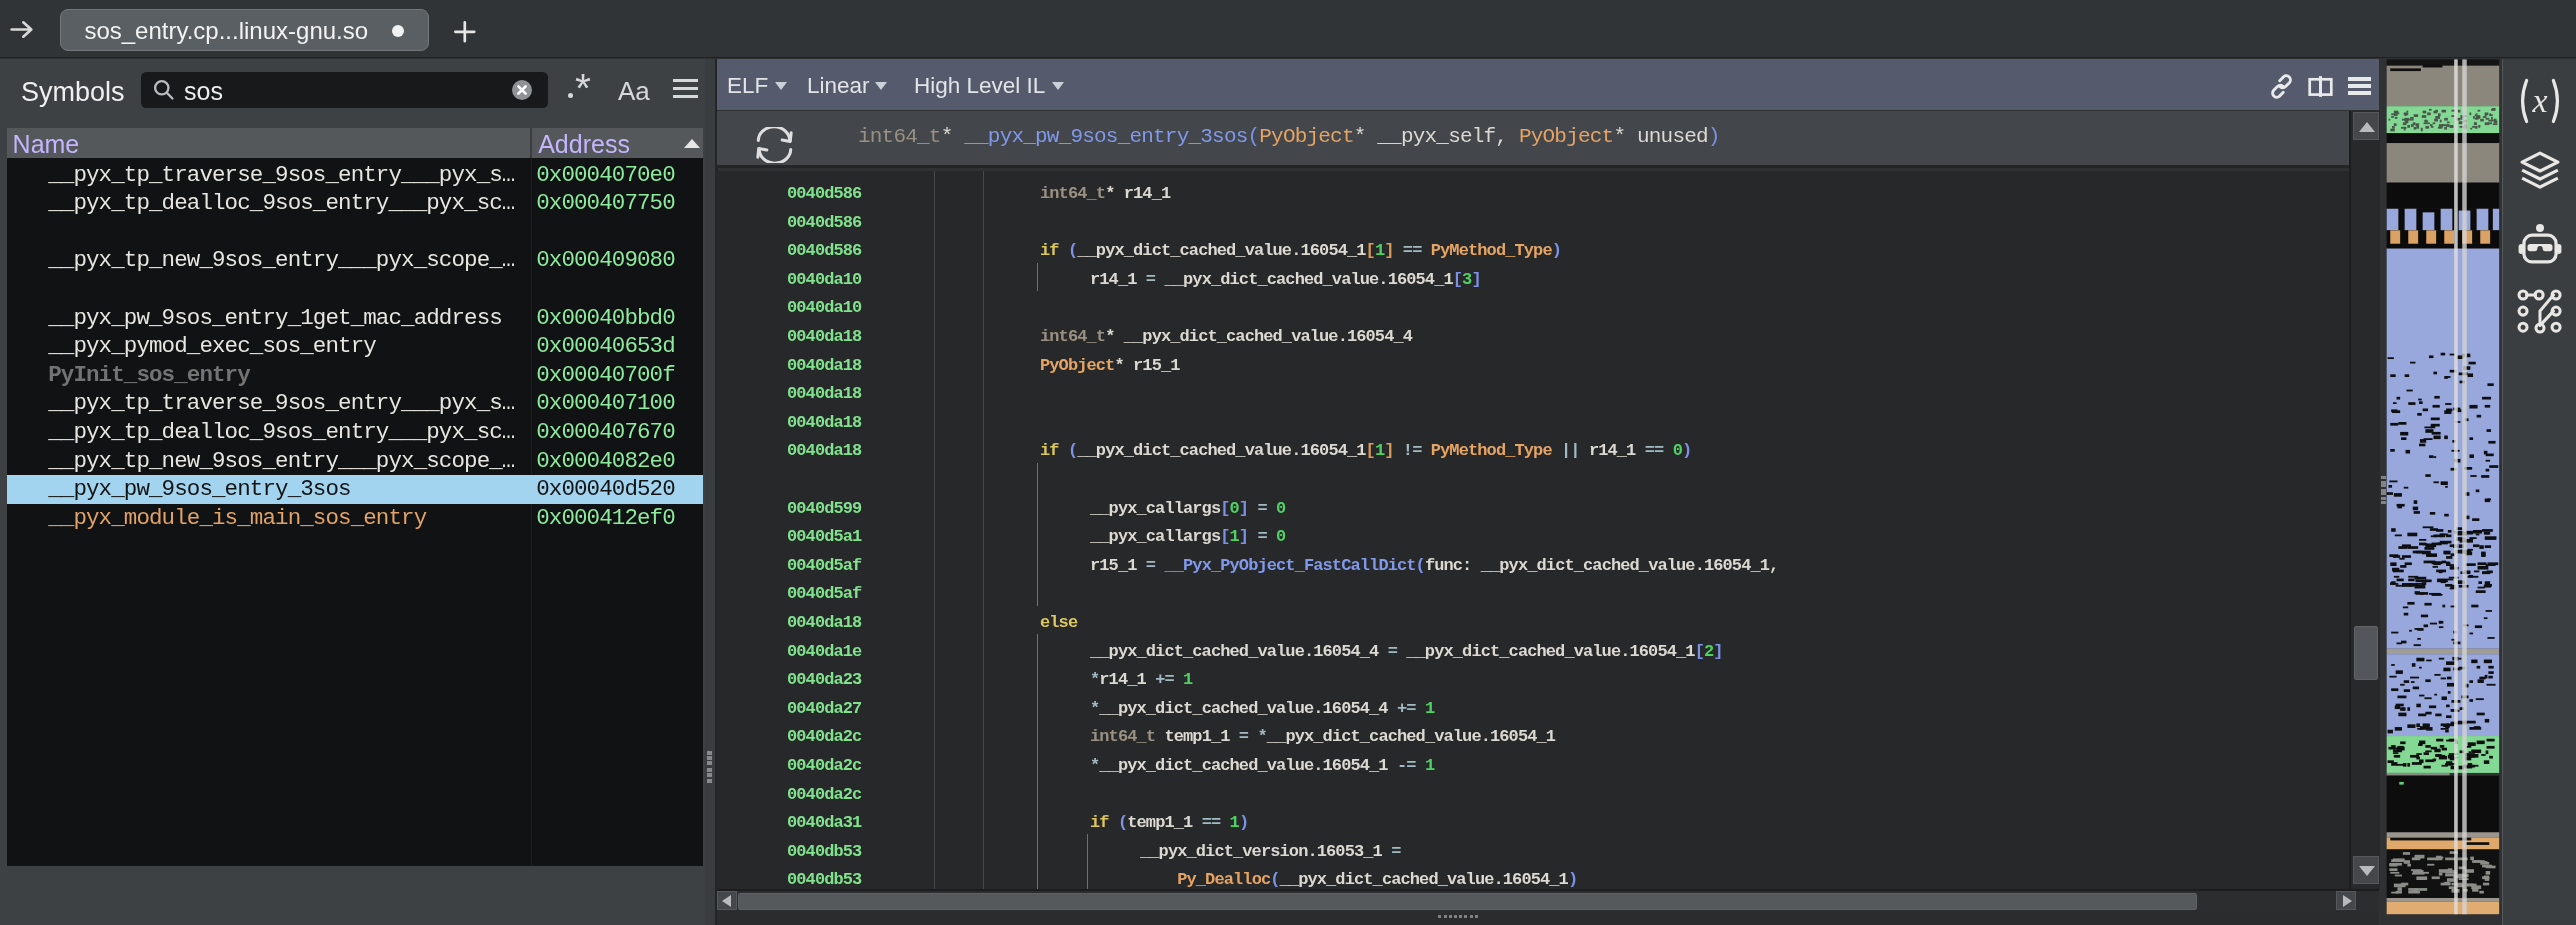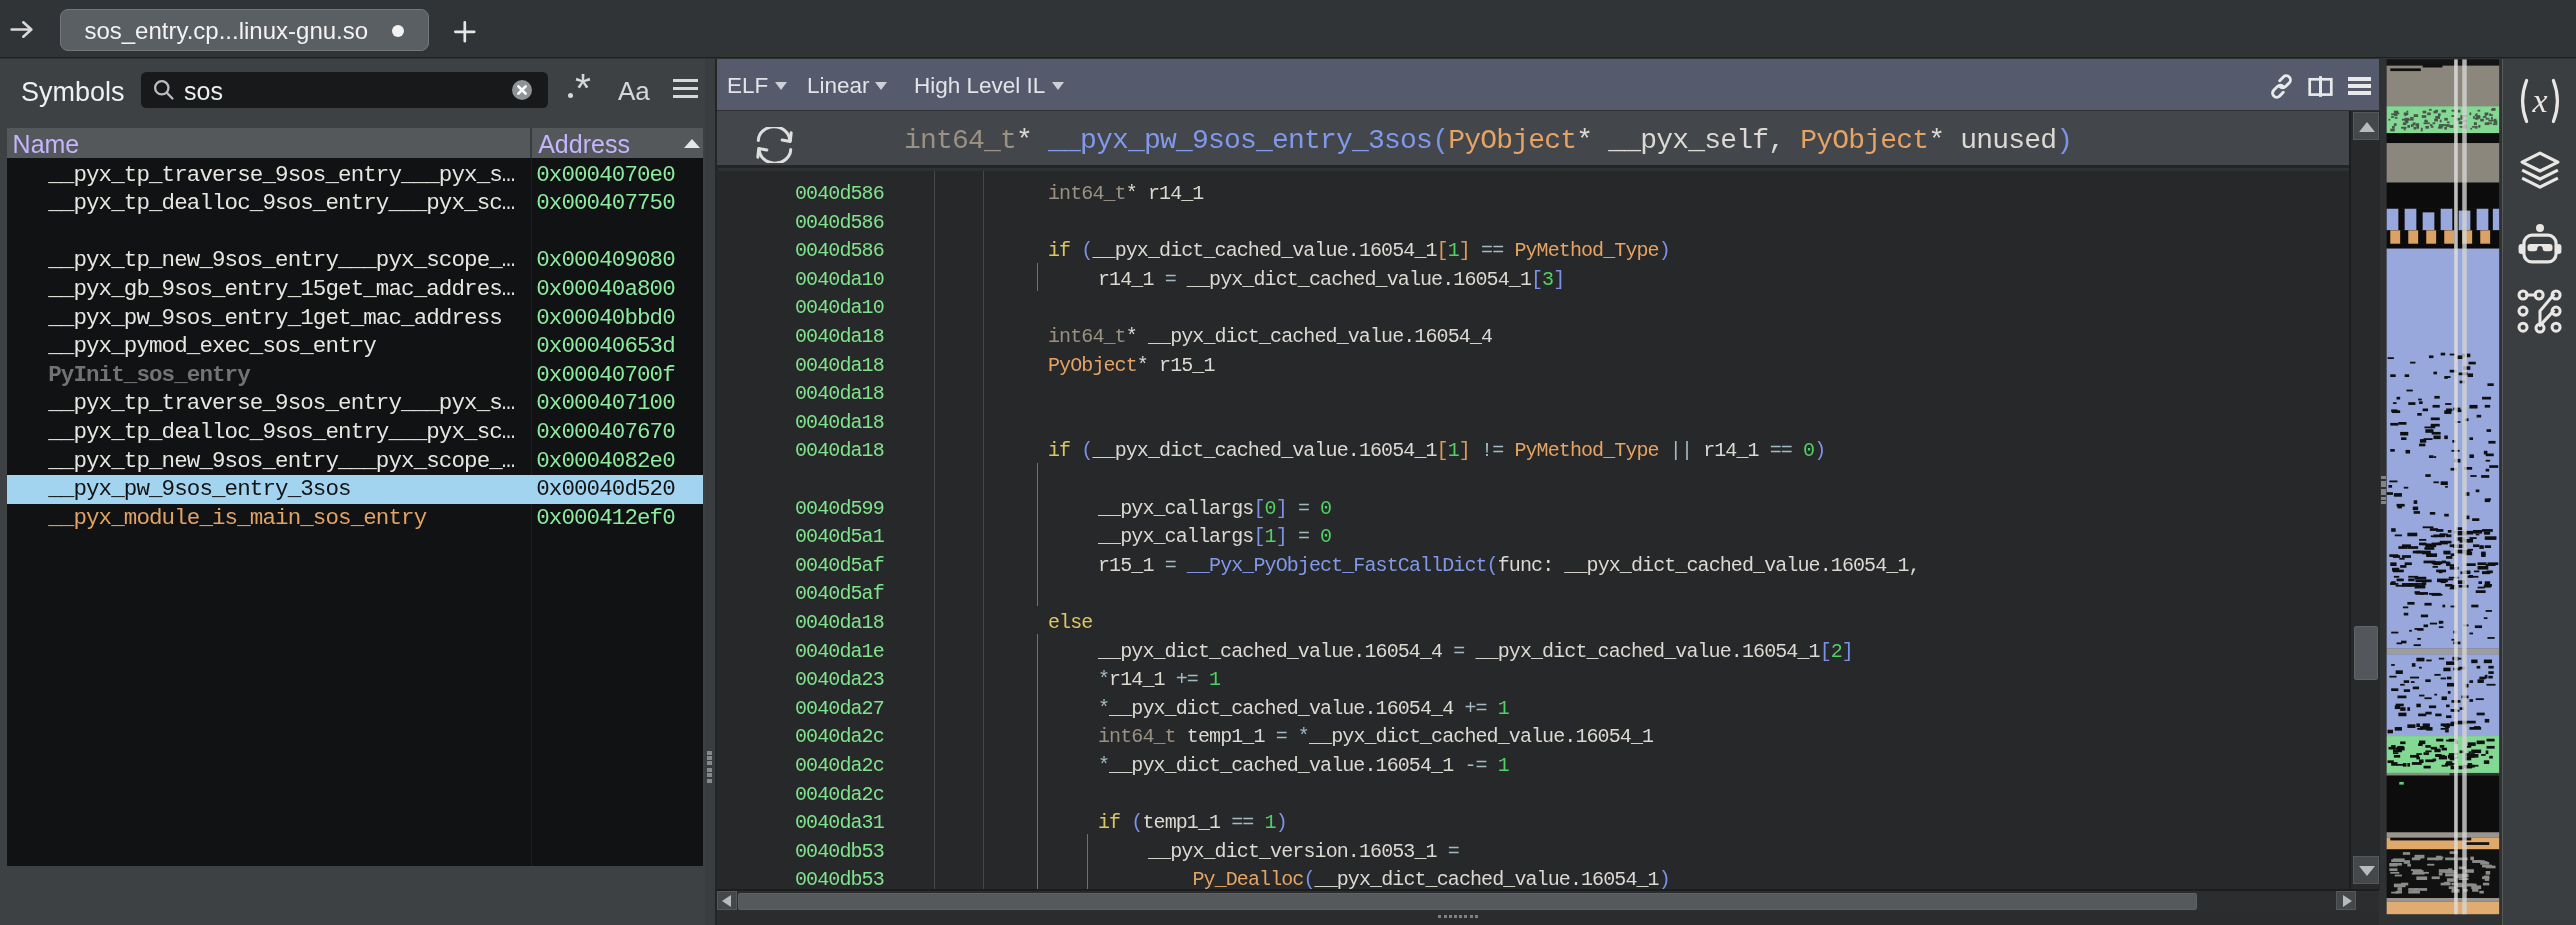--- a/index.html
+++ b/index.html
@@ -40,26 +40,26 @@
 
 #mhead { position:absolute; left:717px; top:59px; width:1662px; height:51px; background:#555b6c; }
 .mh { position:absolute; top:14.4px; font-size:22.5px; color:#e2e4e8; }
 .caret { position:absolute; top:22.5px; width:0; height:0; border-left:6.3px solid transparent;
   border-right:6.3px solid transparent; border-top:8px solid #ccd1d9; }
 
 
 #sigbar { position:absolute; left:717px; top:111px; width:1632px; height:57px; background:#43464a;
   border-bottom:3.6px solid #232527; }
 #sig { position:absolute; left:141px; top:14.4px; font-family:"Liberation Mono",monospace;
-  font-size:28px; letter-spacing:-0.8px; color:#dcd9d2; white-space:pre;margin-left:46px; }
+  font-size:21px; letter-spacing:-0.8px; color:#dcd9d2; white-space:pre; }
 
 
 #code { position:absolute; left:717px; top:171px; width:1632px; height:718px; background:#272829; overflow:hidden; }
-.cl { position:absolute; left:12px; width:1632px; height:29px; line-height:29px;
-  font-family:"Liberation Mono",monospace; font-size:20px; letter-spacing:-0.9px; color:#dcd9d2; white-space:pre; }
+.cl { position:absolute; left:4px; width:1632px; height:29px; line-height:29px;
+  font-family:"Liberation Mono",monospace; font-size:17px; letter-spacing:-0.9px; color:#dcd9d2; white-space:pre;font-weight:bold; }
 .ca { position:absolute; left:66px; color:#80e28c; }
 .cc { position:absolute; }
 .t { color:#9a9183; } .k { color:#ddc75f; } .n { color:#50d165; } .o { color:#a2bac4; }
 .a { color:#7b92e6; } .b { color:#dd9b58; } .f { color:#8099ea; } .i { color:#e5a364; }
 .vline { position:absolute; top:0; width:0.9px; height:718px; background:#46494c; }
 .guide { position:absolute; width:0.9px; background:#6f7275; }
 
 
 #vscroll { position:absolute; left:2349px; top:111px; width:31px; height:779px; background:#27292b;
   border-left:2.7px solid #1b1d1f; }
@@ -116,21 +116,20 @@
   <span class="h" style="left:5.4px">Name</span>
   <span class="h" style="left:531px">Address</span>
   <div class="abs" style="left:523px;top:0;width:1.8px;height:30px;background:#3a3d3f"></div>
   <div class="abs" style="left:677px;top:10.8px;width:0;height:0;border-left:8px solid transparent;border-right:8px solid transparent;border-bottom:9px solid #e6e6e6"></div>
 </div>
 <div id="tbody">
 <div class="abs" style="left:524px;top:0;width:0.9px;height:100%;background:#1d2022"></div>
 <div class="tr" style="top:2.7px"><span class="nm">__pyx_tp_traverse_9sos_entry___pyx_s…</span><span class="ad">0x0004070e0</span></div>
 <div class="tr" style="top:31px"><span class="nm">__pyx_tp_dealloc_9sos_entry___pyx_sc…</span><span class="ad">0x000407750</span></div>
 <div class="tr" style="top:88px"><span class="nm">__pyx_tp_new_9sos_entry___pyx_scope_…</span><span class="ad">0x000409080</span></div>
-<div class="tr" style="top:117px"><span class="nm">__pyx_gb_9sos_entry_15get_mac_addres…</span><span class="ad">0x00040a800</span></div>
 <div class="tr" style="top:146px"><span class="nm">__pyx_pw_9sos_entry_1get_mac_address</span><span class="ad">0x00040bbd0</span></div>
 <div class="tr" style="top:174px"><span class="nm">__pyx_pymod_exec_sos_entry</span><span class="ad">0x00040653d</span></div>
 <div class="tr pink" style="top:203px"><span class="nm">PyInit_sos_entry</span><span class="ad">0x00040700f</span></div>
 <div class="tr" style="top:231px"><span class="nm">__pyx_tp_traverse_9sos_entry___pyx_s…</span><span class="ad">0x000407100</span></div>
 <div class="tr" style="top:260px"><span class="nm">__pyx_tp_dealloc_9sos_entry___pyx_sc…</span><span class="ad">0x000407670</span></div>
 <div class="tr" style="top:289px"><span class="nm">__pyx_tp_new_9sos_entry___pyx_scope_…</span><span class="ad">0x0004082e0</span></div>
 <div class="tr sel" style="top:317px"><span class="nm">__pyx_pw_9sos_entry_3sos</span><span class="ad">0x00040d520</span></div>
 <div class="tr org" style="top:346px"><span class="nm">__pyx_module_is_main_sos_entry</span><span class="ad">0x000412ef0</span></div>
 </div>
 

